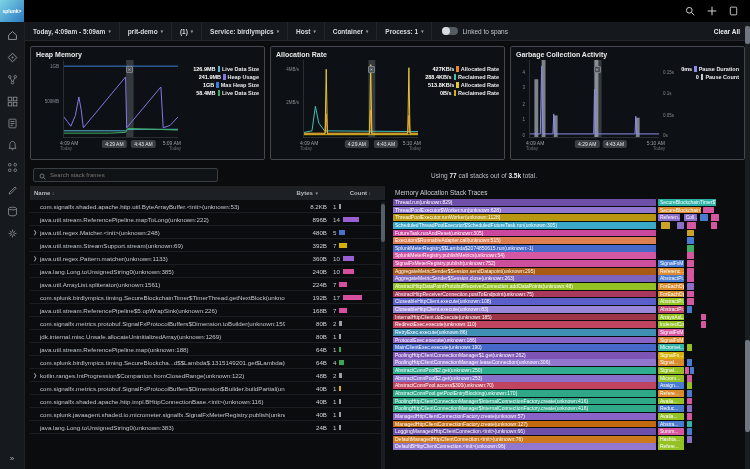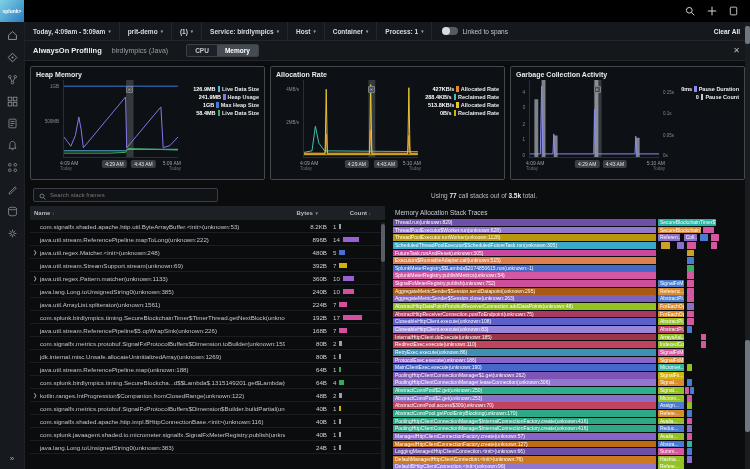--- a/index.html
+++ b/index.html
@@ -199,29 +199,20 @@
             <span class="caret">▾</span>
           </div>
         </span>
       <div class="toggle">
           <div class="knob"></div>
         </div>
       <span class="toggle-label">Linked to spans</span>
       <span class="clear">Clear All</span>
     </div>
 
-    <div class="profheader">
-      <span class="ptitle">AlwaysOn Profiling</span>
-      <span class="pservice">birdlympics (Java)</span>
-      <span class="tabs" id="tabs">
-          <span class="tab">CPU</span>
-          <span class="tab active">Memory</span>
-        </span>
-      <span class="close">✕</span>
-    </div>
 
     <div class="charts" id="charts">
         <div class="chart-panel">
           <div class="ctitle">Heap Memory</div>
           <div class="cbody">
             <div class="gutter" style="width: 24px;">
               <div style="top: 8%;">1GB</div>
               <div style="top: 52%;">500MB</div>
             </div>
             <div class="plotwrap">

